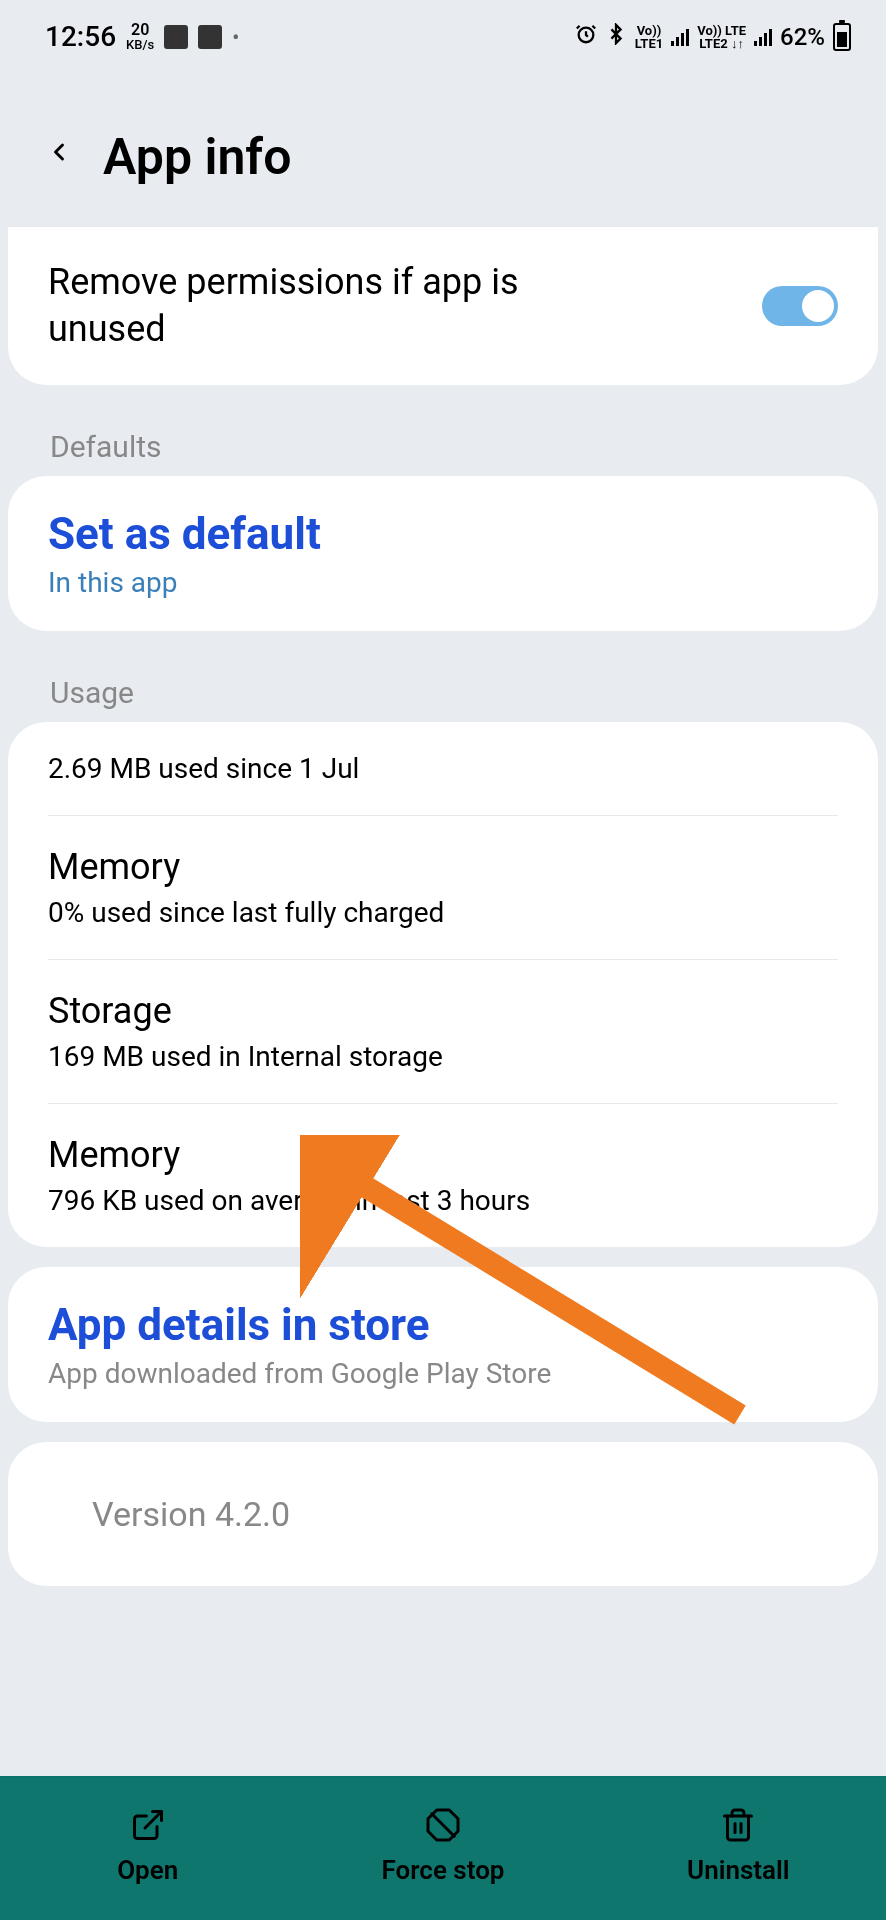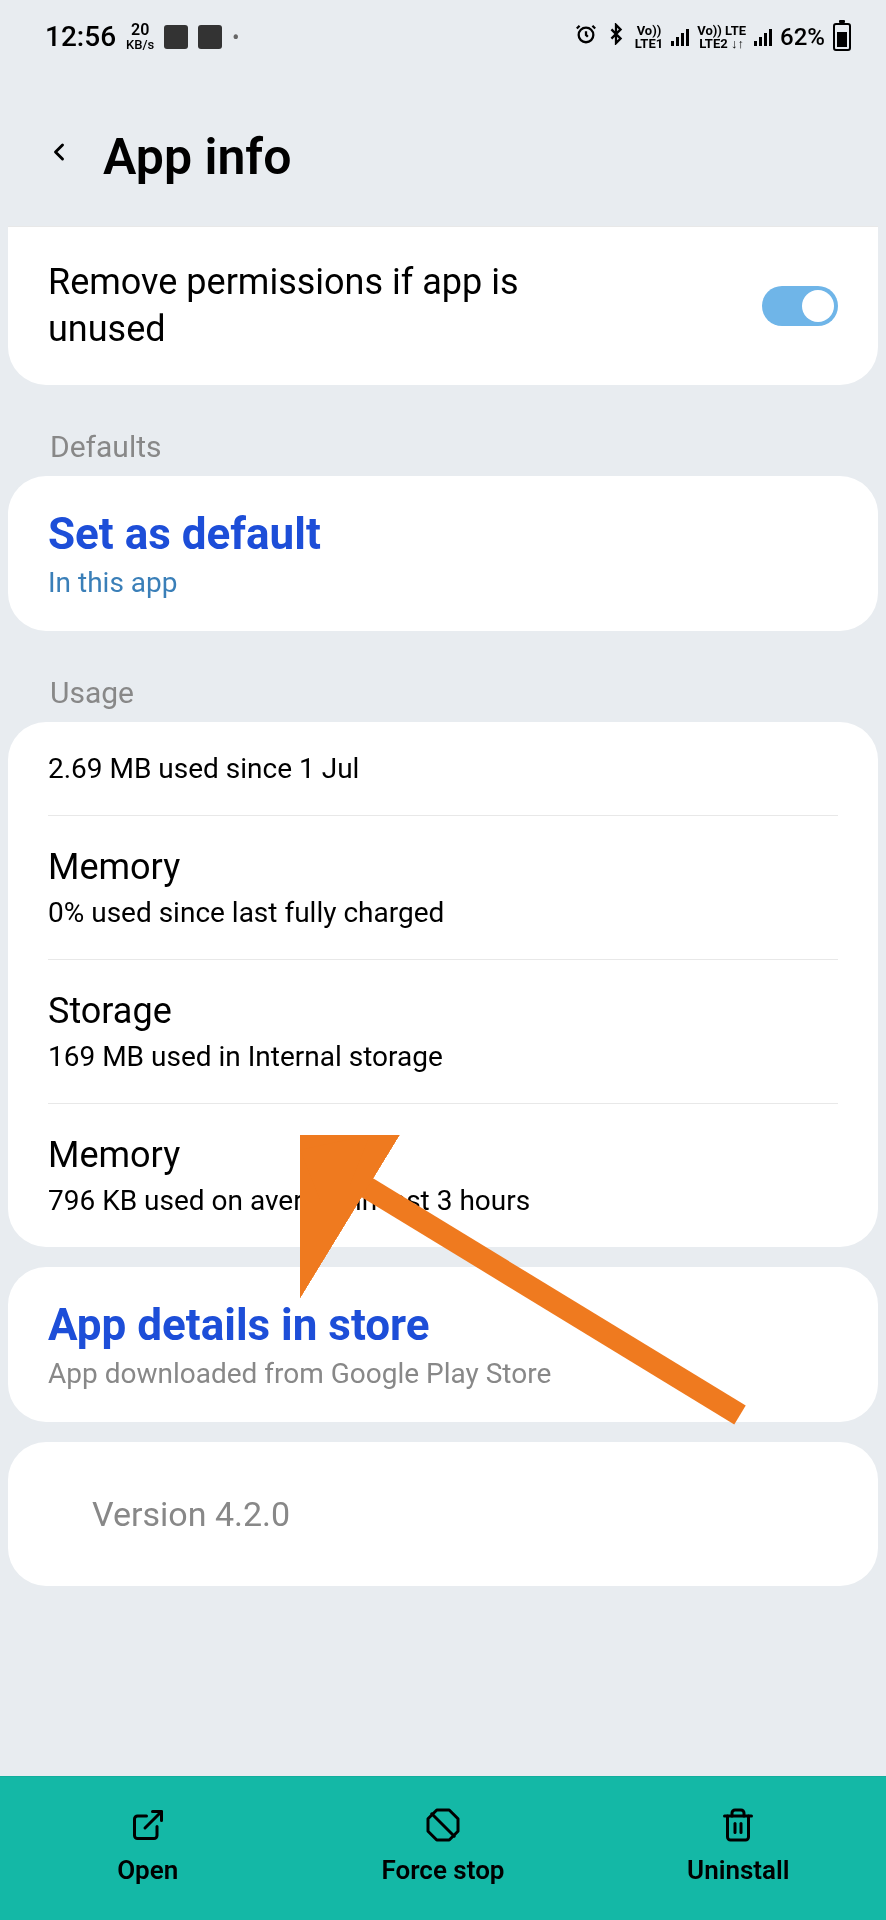--- a/index.html
+++ b/index.html
@@ -155,21 +155,21 @@
     .version-text {
       font-size: 34px;
       color: #888;
       margin-left: 44px;
     }
     .bottom-bar {
       position: absolute;
       bottom: 0;
       left: 0;
       right: 0;
-      background: #14b8a6;
+      background: #0f766e;
       display: flex;
       justify-content: space-around;
       padding: 30px 0 35px 0;
       border-top: 1px solid rgba(0,0,0,0.05);
     }
     .bottom-btn {
       display: flex;
       flex-direction: column;
       align-items: center;
       gap: 12px;

